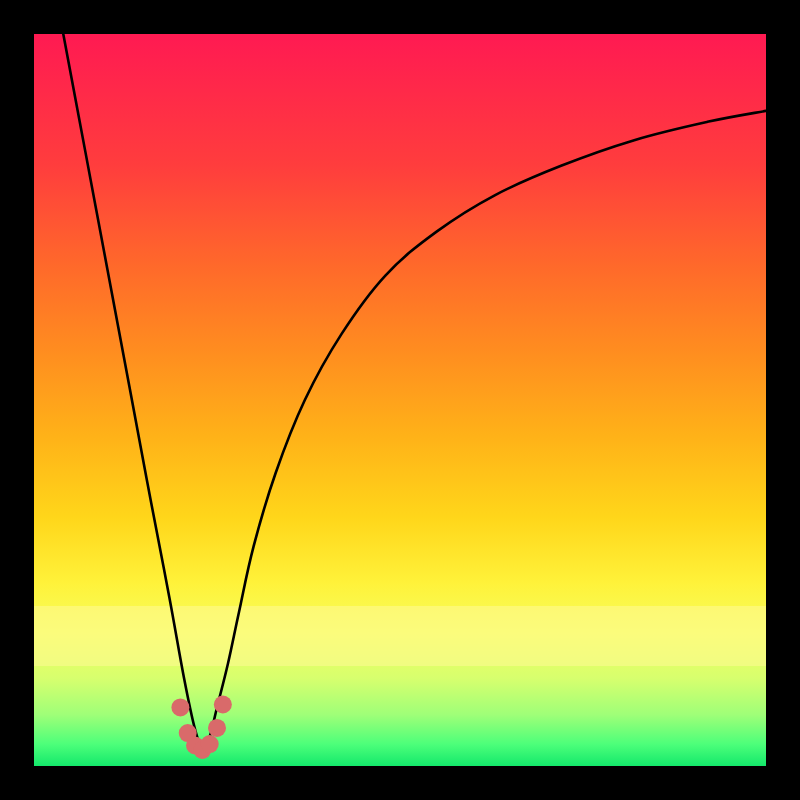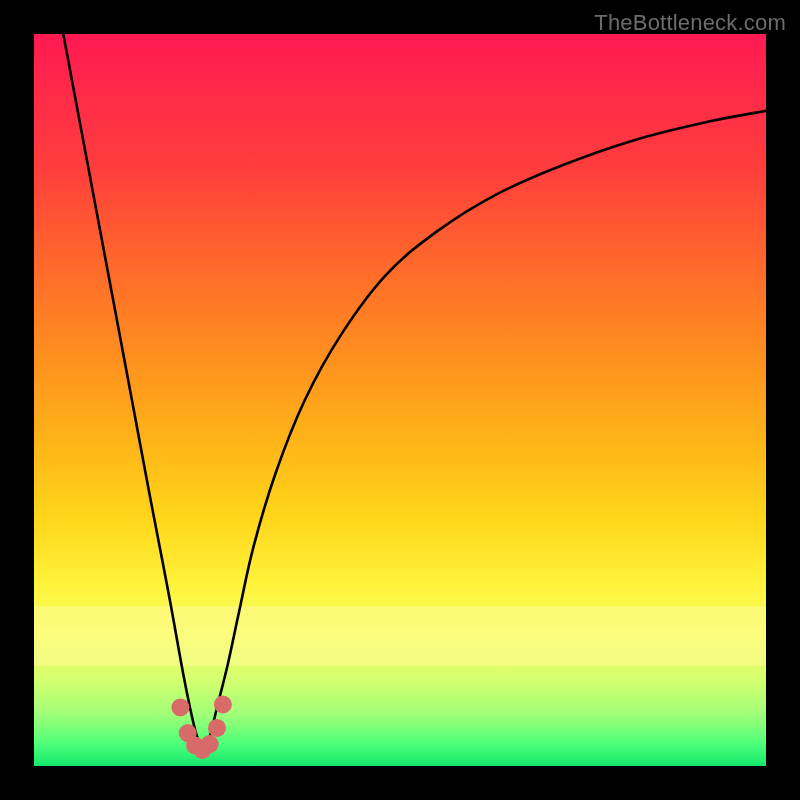--- a/index.html
+++ b/index.html
@@ -80,14 +80,13 @@
           <circle cx="146.40" cy="673.44" r="9" fill="#d96a6a"></circle>
           <circle cx="153.72" cy="699.06" r="9" fill="#d96a6a"></circle>
           <circle cx="161.04" cy="711.50" r="9" fill="#d96a6a"></circle>
           <circle cx="168.36" cy="715.90" r="9" fill="#d96a6a"></circle>
           <circle cx="175.68" cy="710.04" r="9" fill="#d96a6a"></circle>
           <circle cx="183.00" cy="693.94" r="9" fill="#d96a6a"></circle>
           <circle cx="188.86" cy="670.51" r="9" fill="#d96a6a"></circle>
         </g>
     </svg>
   </div>
-  <div class="watermark">TheBottleneck.com</div>
 </div>
 
 </body></html>

